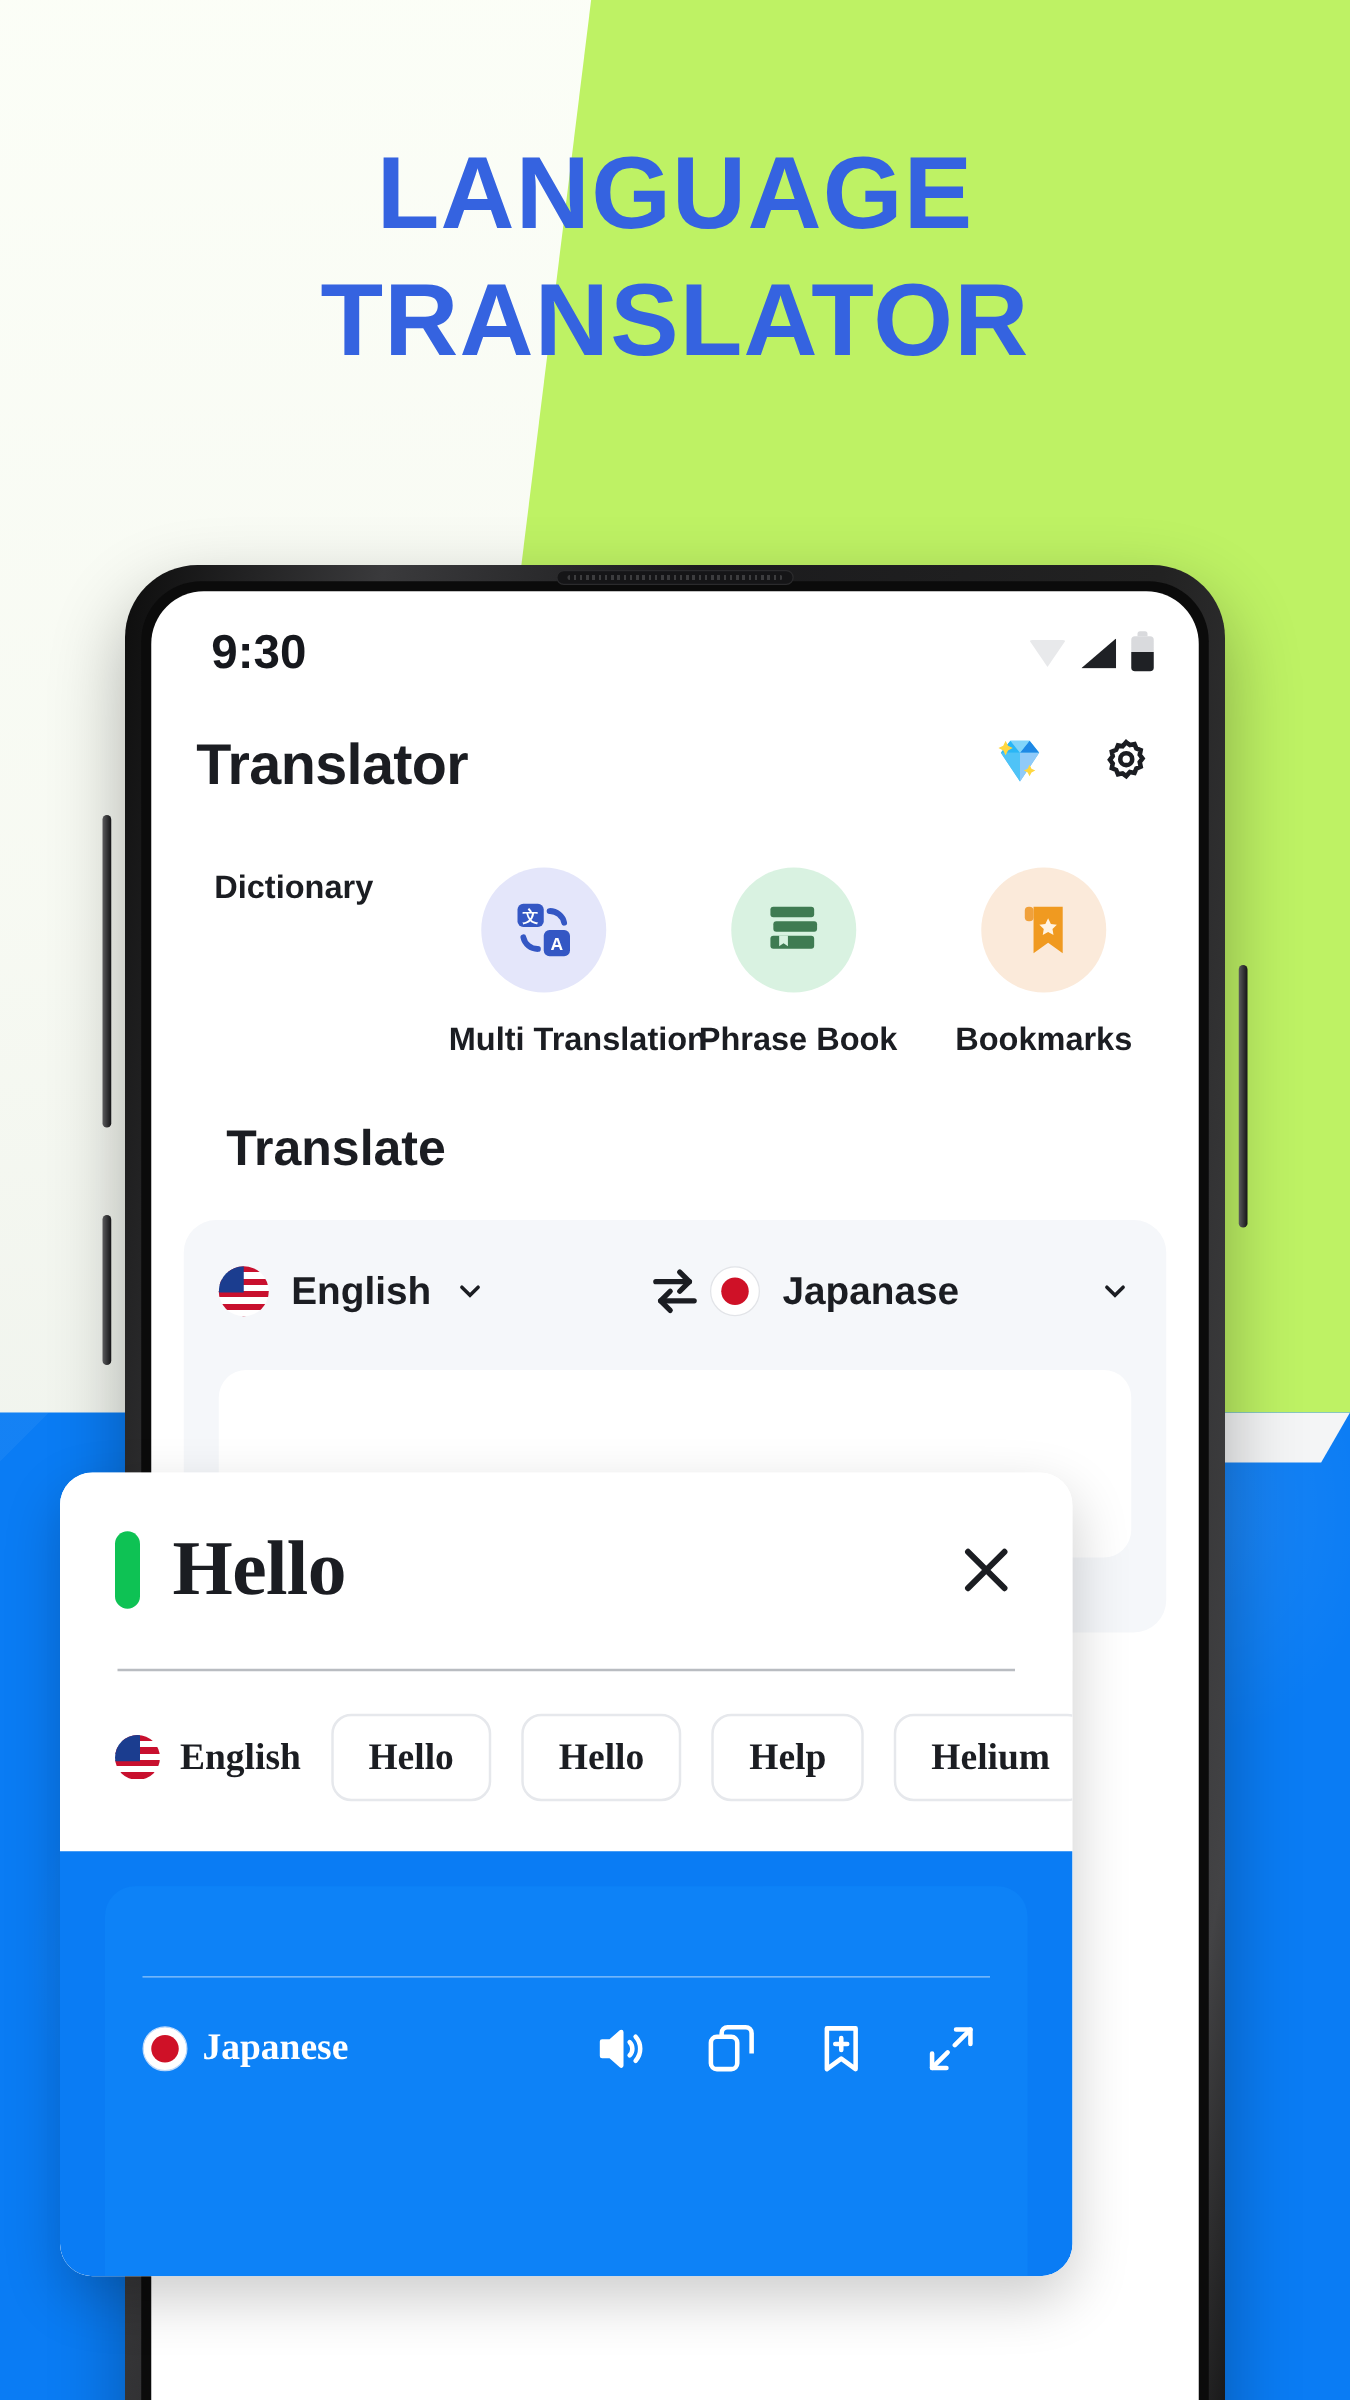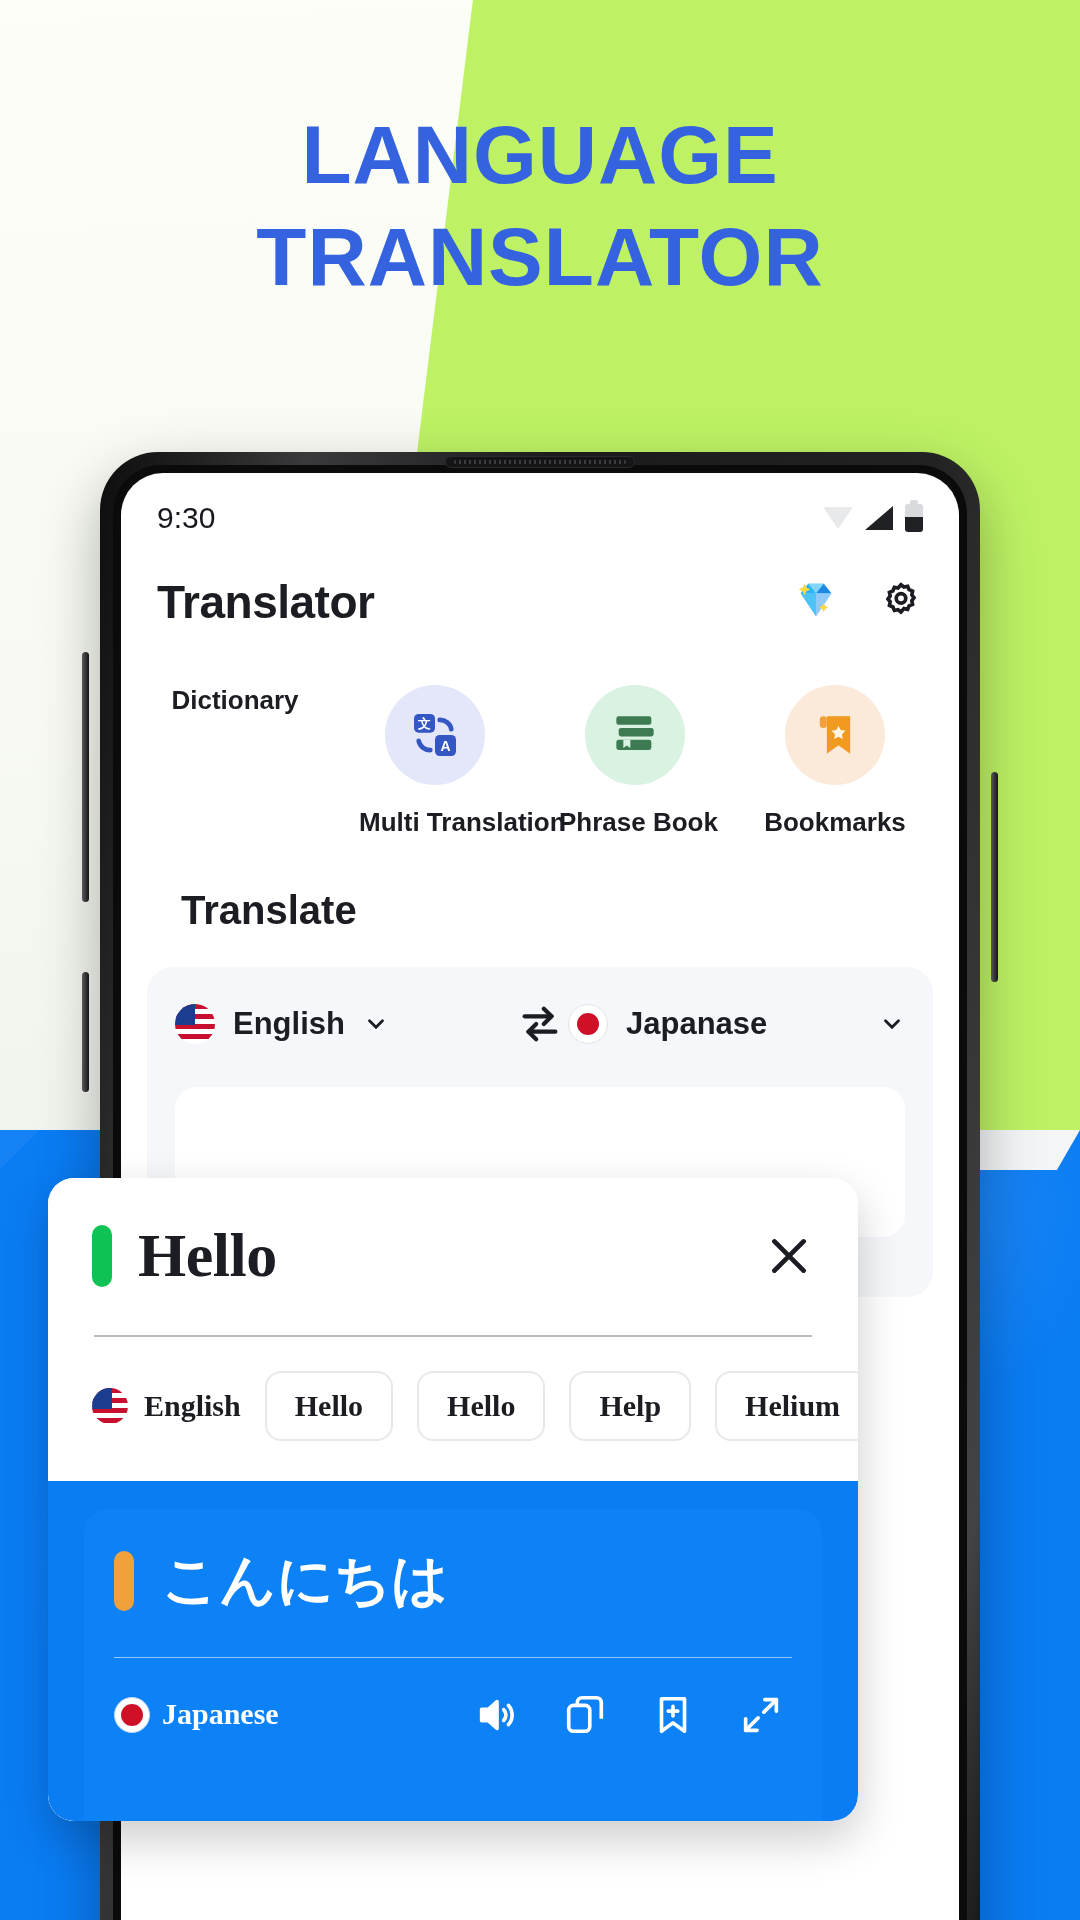--- a/index.html
+++ b/index.html
@@ -108,21 +108,21 @@
     border-radius: 42px 42px 0 0;
     overflow: hidden;
     position: relative;
   }
 
   
   .statusbar {
     display: flex; align-items: center; justify-content: space-between;
     padding: 28px 36px 0 36px;
   }
-  .clock { font-size: 30px; font-weight: 400; color: #16181d; }
+  .clock { font-size: 38px; font-weight: 700; color: #16181d; margin-left: 12px; }
   .status-icons { display: flex; align-items: center; gap: 12px; }
   .ico-wifi {
     width: 30px; height: 22px;
     background: #e8e9eb;
     clip-path: polygon(0 0, 100% 0, 50% 100%);
     border-radius: 3px;
   }
   .ico-signal {
     width: 28px; height: 24px;
     background: #1f2125;
@@ -430,24 +430,20 @@
       <svg class="mic" viewBox="0 0 24 24" fill="none" stroke="#111" stroke-width="2" stroke-linecap="round">
         <rect x="9" y="2.5" width="6" height="11" rx="3" fill="#111" stroke="none"></rect>
         <path d="M5.5 11a6.5 6.5 0 0 0 13 0"></path>
         <path d="M12 17.5V21"></path>
           <path d="M8 21h8"></path>
       </svg>
     </div>
 
     <div style="position:relative;height:340px;background:#0a7cf4;border-radius:0 0 26px 26px;overflow:hidden;">
       <div class="result-inner">
-        <div class="res-head">
-          <div class="bar-orange"></div>
-          <div class="res-text">こんにちは</div>
-        </div>
         <div class="res-divider"></div>
         <div class="res-foot">
           <div class="res-lang">
             <div class="flag flag-jp" style="width:36px;height:36px;border-color:#bcd9fb;"></div>
             <span>Japanese</span>
           </div>
           <div class="res-actions">
             <svg viewBox="0 0 24 24" fill="none" stroke="#fff" stroke-width="1.9" stroke-linecap="round" stroke-linejoin="round">
               <path d="M4 9v6h3.5L12 19V5L7.5 9z" fill="#fff"></path>
               <path d="M15.5 9.2a4 4 0 0 1 0 5.6"></path>

